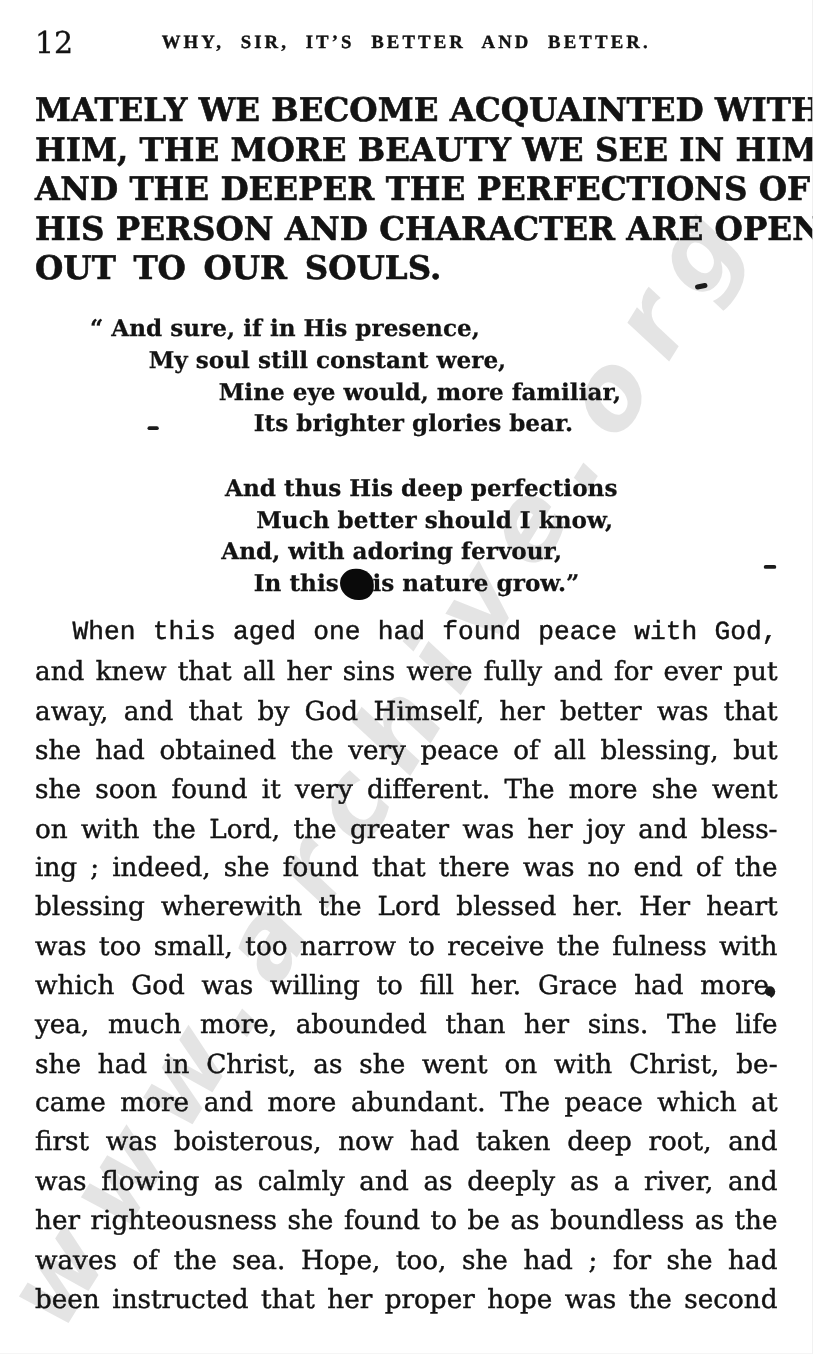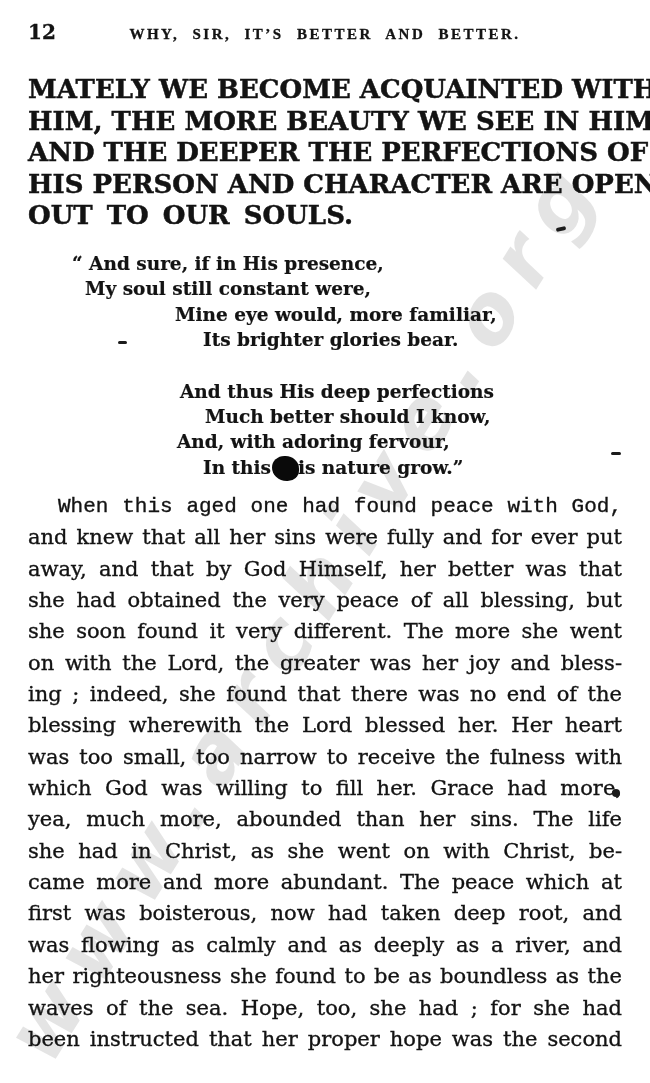--- a/index.html
+++ b/index.html
@@ -7,21 +7,21 @@
     position:relative;
     width:650px;height:1083px;
     background:#ffffff;
     overflow:hidden;
     font-family:"DejaVu Serif", serif;
     color:#131313;
   }
   
   .folio{
     position:absolute;left:28px;top:20px;
-    font-size:20px;font-weight:700;
+    font-size:24px;font-weight:400;
     -webkit-text-stroke:.3px #111;
   }
   .running-title{
     position:absolute;left:0;right:0;top:26px;
     text-align:center;
     font-size:15px;font-weight:700;
     letter-spacing:2.5px;word-spacing:7px;font-family:Liberation Serif, serif;
     -webkit-text-stroke:.3px #111;
   }
   
@@ -36,21 +36,21 @@
   
   .poem{
     position:absolute;left:0;right:0;top:251px;
     font-size:18.5px;font-weight:700;
     line-height:25.4px;
     -webkit-text-stroke:.2px #161616;
   }
   .poem .stanza2{margin-top:26px;}
   .pl{white-space:nowrap;}
   .pl.i1{padding-left:72px;}
-  .pl.i2{padding-left:85px;}
+  .pl.i2{padding-left:119px;}
   .pl.i3{padding-left:175px;}
   .pl.i4{padding-left:203px;}
   .pl.i5{padding-left:180px;}
   .pl.i6{padding-left:205px;}
   .pl.i7{padding-left:177px;}
   .pl.i8{padding-left:203px;}
   .ink-blot{
     display:inline-block;
     width:27px;height:25px;
     background:#0a0a0a;

